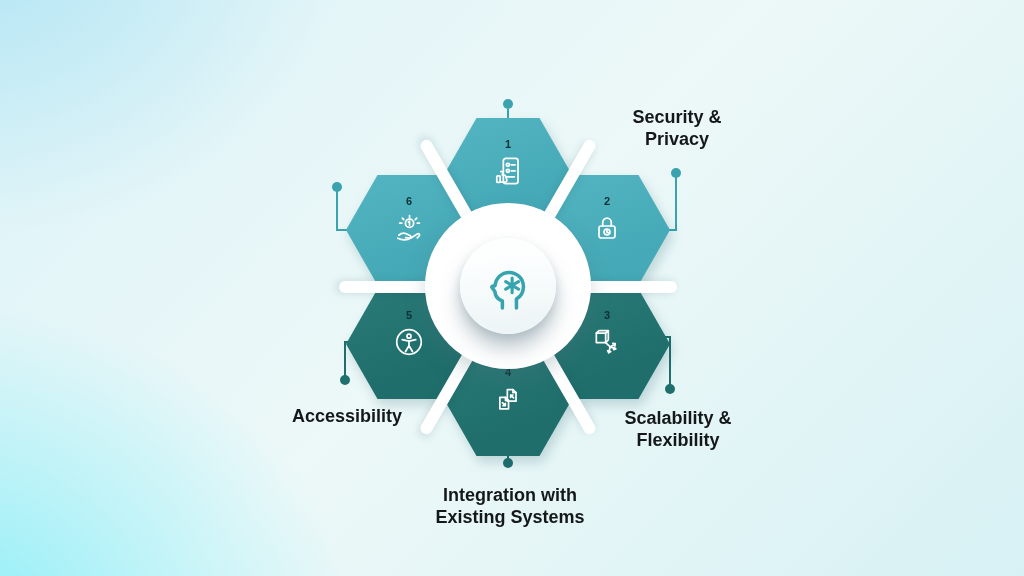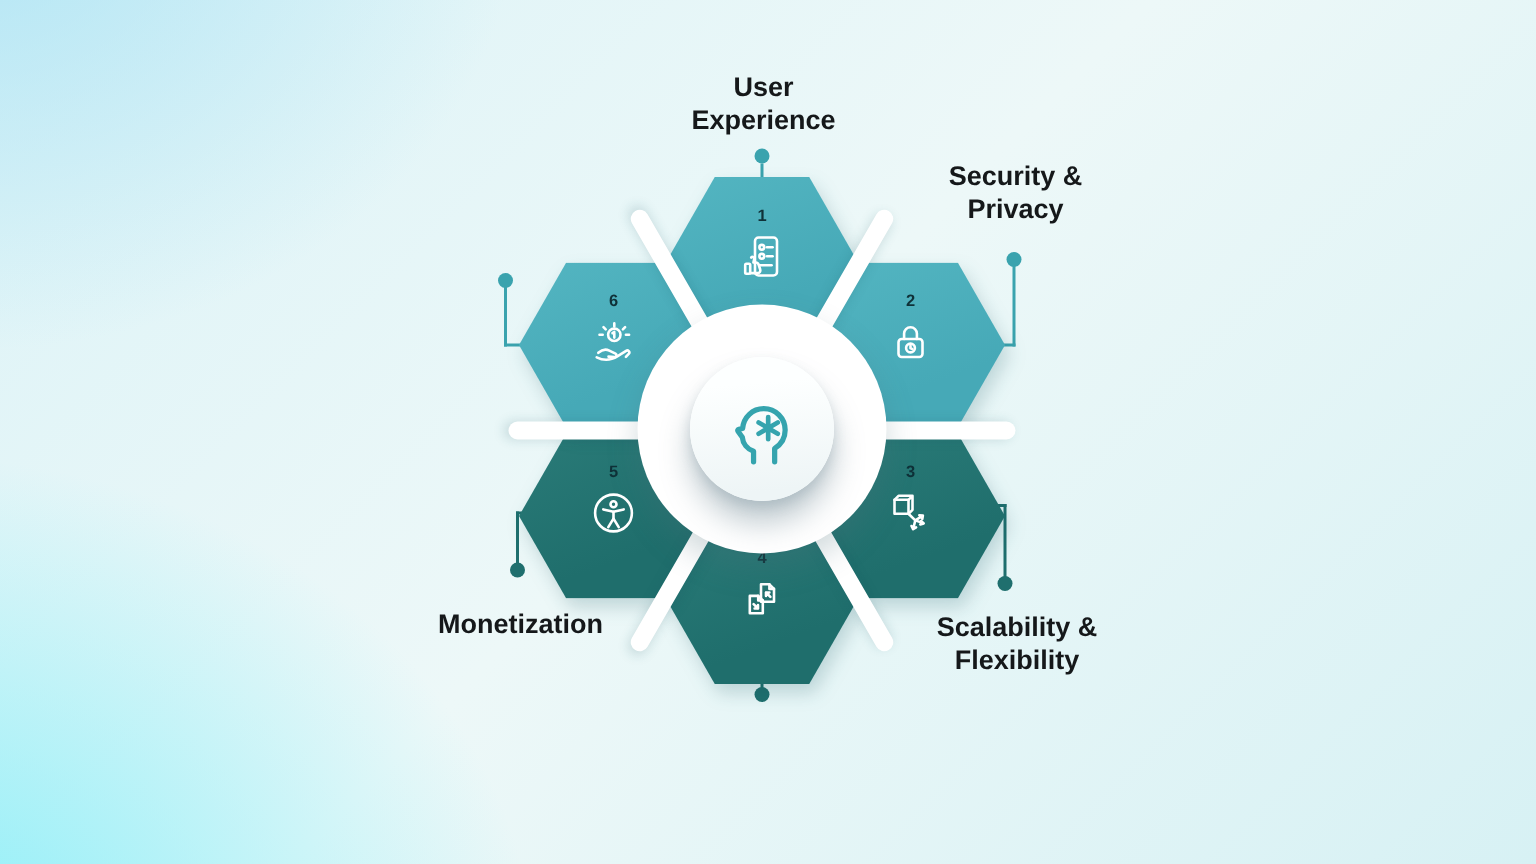--- a/index.html
+++ b/index.html
@@ -161,18 +161,18 @@
   <div class="spoke s150"></div>
 
   <div class="ring"></div>
   <div class="disc">
     <svg class="head" width="60" height="60" viewBox="0 0 48 48">
       <path d="M19.5 41.5v-5.6c-3.3-1.1-5.7-4-6-7.5l-2.3-3.2c-.3-.4-.05-.95.45-1.05l2-.4c.5-6.1 5.3-10.6 11.3-10.6 6.3 0 11.4 5.1 11.4 11.4 0 4.2-2.3 7.8-5.6 9.8v7.15" stroke-width="2.8"></path>
       <path d="M27.3 17.6v11.8M22.2 20.5l10.2 6M32.4 20.5l-10.2 6" stroke-width="2.5"></path>
     </svg>
   </div>
 
-  <div class="lbl l1">User Experience</div>
   <div class="lbl l2">Security &amp; Privacy</div>
   <div class="lbl l3">Scalability &amp; Flexibility</div>
-  <div class="lbl l5">Monetization</div>
+  <div class="lbl l4">Integration with Existing Systems</div>
+  <div class="lbl l5">Accessibility</div>
 
 </div>
 
 </body></html>

